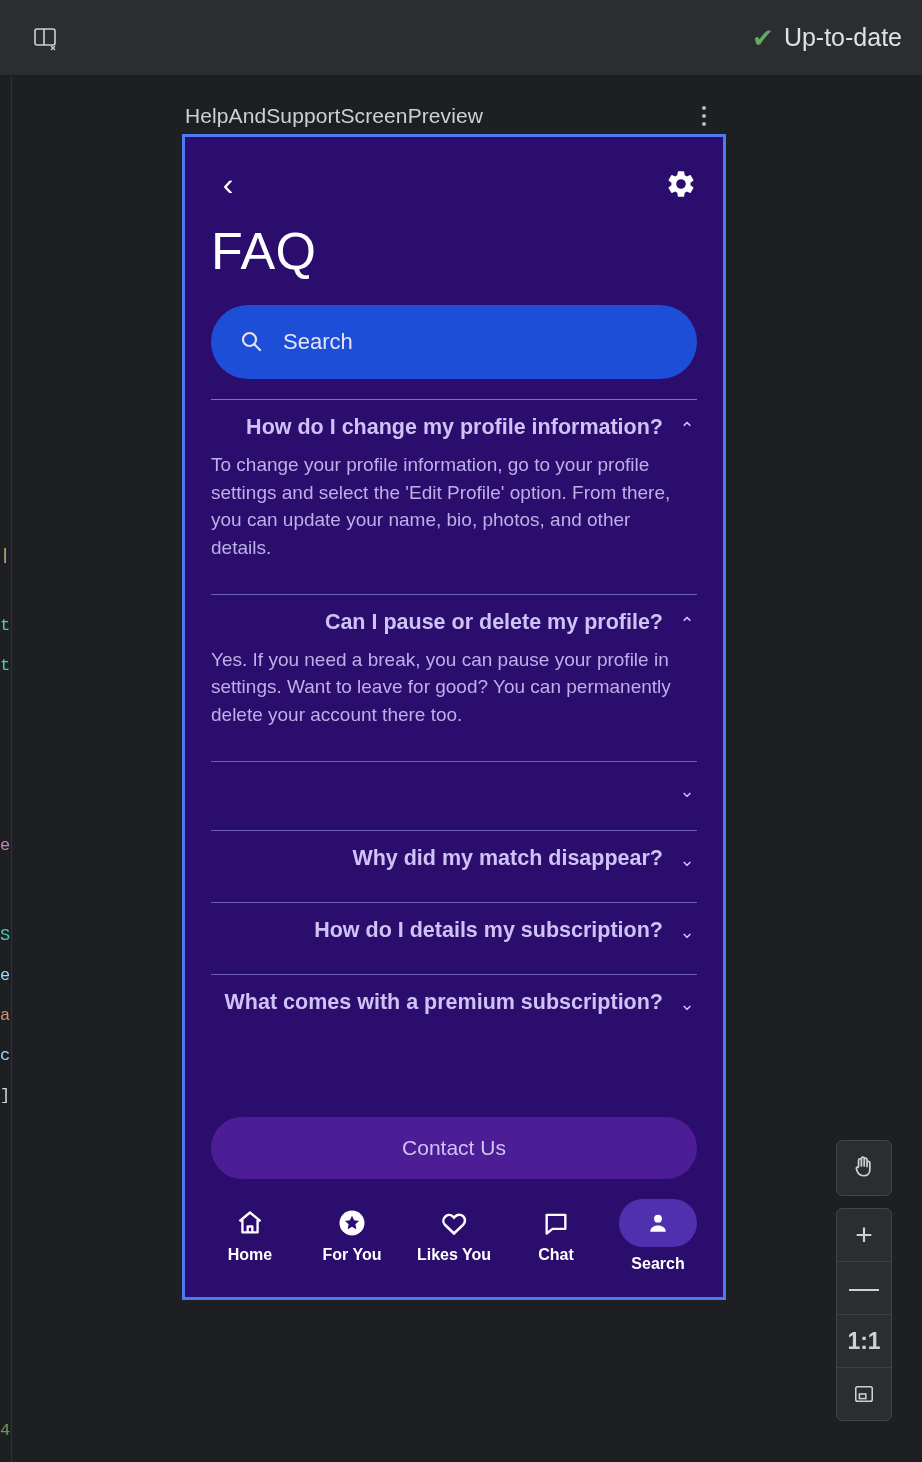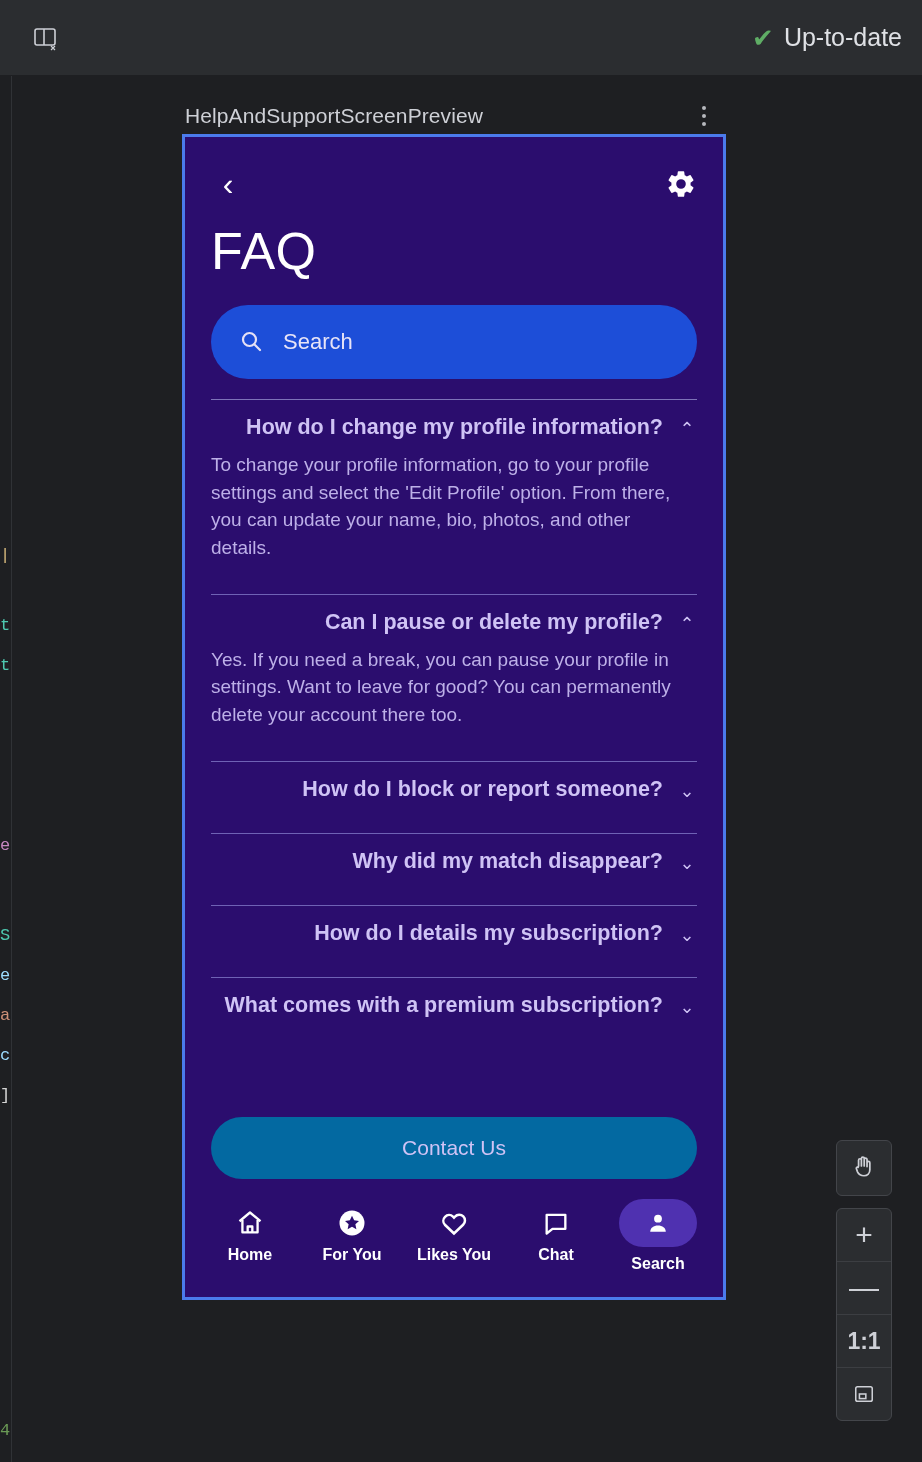--- a/index.html
+++ b/index.html
@@ -180,21 +180,21 @@
     line-height: 1.46;
     margin-top: 10px;
     padding-right: 2px;
   }
   .faq-spacer { height: 22px; }
 
   .contact-wrap { padding: 14px 26px 0 26px; flex: 0 0 auto; }
   .contact-btn {
     height: 62px;
     border-radius: 31px;
-    background: #0369a1;
+    background: #4c1d95;
     display: flex;
     align-items: center;
     justify-content: center;
     color: #cfc3f5;
     font-size: 21px;
   }
 
   .bottom-nav {
     flex: 0 0 auto;
     height: 118px;
@@ -334,21 +334,20 @@
         <div class="faq-q">
           <div class="faq-q-text">Can I pause or delete my profile?</div>
           <div class="chev">⌃</div>
         </div>
         <div class="faq-a">Yes. If you need a break, you can pause your profile in settings. Want to leave for good? You can permanently delete your account there too.</div>
       </div>
       <div class="faq-spacer"></div>
 
       <div class="faq-item" style="padding-bottom:30px;">
         <div class="faq-q">
-          <div class="faq-q-text">How do I block or report someone?</div>
           <div class="chev">⌄</div>
         </div>
       </div>
 
       <div class="faq-item" style="padding-bottom:30px;">
         <div class="faq-q">
           <div class="faq-q-text">Why did my match disappear?</div>
           <div class="chev">⌄</div>
         </div>
       </div>

